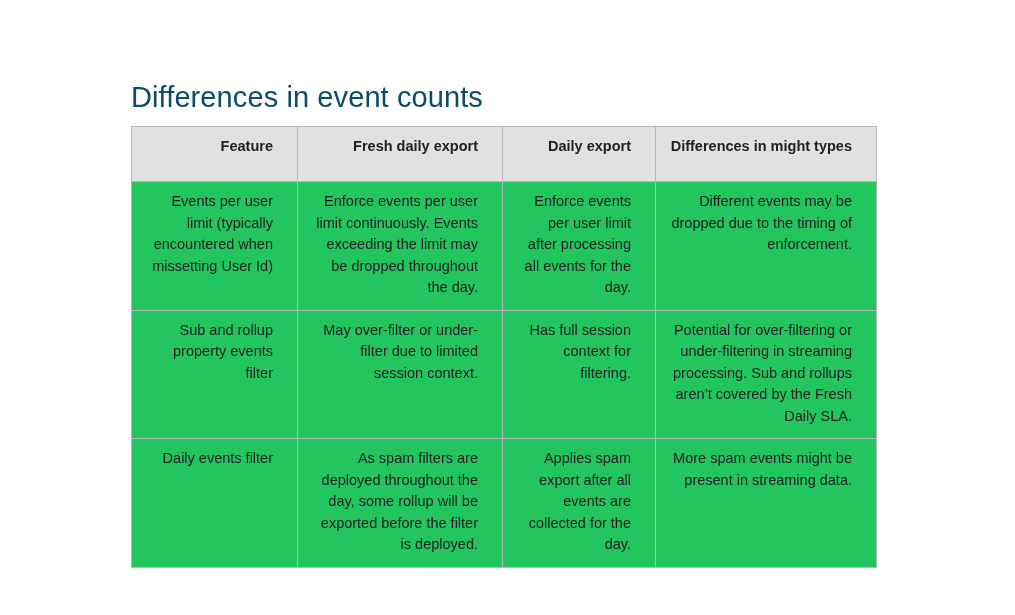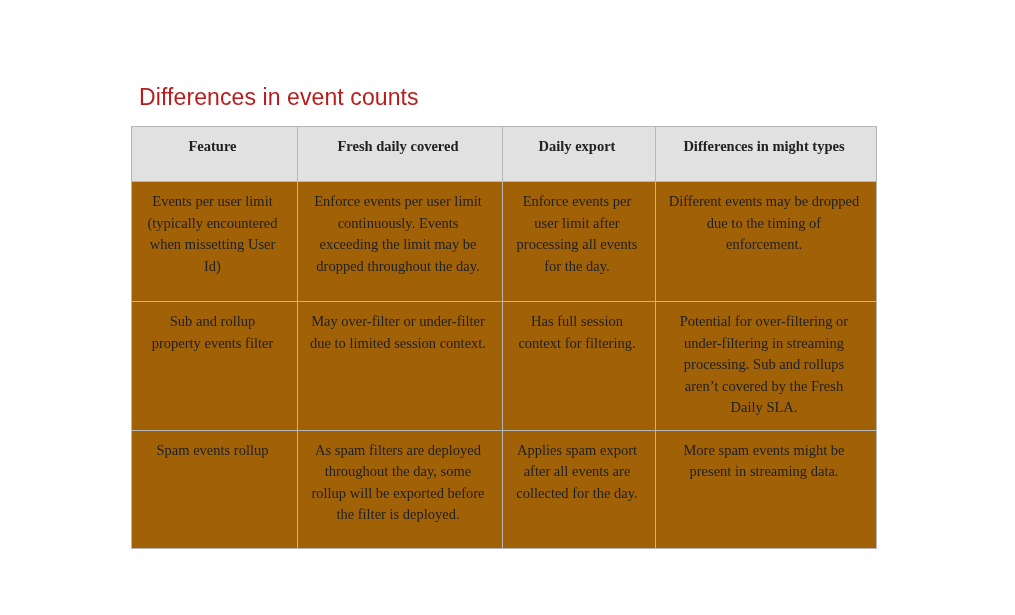--- a/index.html
+++ b/index.html
@@ -15,56 +15,55 @@
       height: 615px;
       background: #ffffff;
       overflow: hidden;
     }
     .content {
       position: absolute;
       left: 131px;
       top: 82px;
     }
     h1.doc-title {
-      margin: 0 0 14px 8px;
-      font-size: 23px;
+      margin: 0 0 14px 0;
+      font-size: 29px;
       font-weight: 400;
-      color: #b91c1c;
+      color: #0c4a6e;
       letter-spacing: 0.1px;
       line-height: 30px;
     }
     table.doc-table {
       border-collapse: collapse;
       table-layout: fixed;
       width: 745px;
       background: #f1f1f1;
     }
     table.doc-table col.c1 { width: 166px; }
     table.doc-table col.c2 { width: 205px; }
     table.doc-table col.c3 { width: 153px; }
     table.doc-table col.c4 { width: 221px; }
     table.doc-table th,
     table.doc-table td {
       border: 1px solid #b7b7b7;
-      padding: 9px 16px 11px 12px;
+      padding: 9px 24px 11px 12px;
       vertical-align: top;
       font-size: 14.5px;
       line-height: 21.5px;
       color: #202124;
-      text-align: center;
+      text-align: right;
       word-wrap: break-word;
-      font-family: Liberation Serif, serif;
     }
     table.doc-table th {
       background: #e1e1e1;
       font-weight: 700;
       height: 34px;
     }
     table.doc-table td {
-      background: #a16207;
+      background: #22c55e;
     }
     table.doc-table tr.r1 td { height: 99px; }
     table.doc-table tr.r2 td { height: 98px; }
     table.doc-table tr.r3 td { height: 97px; }
   </style>
 </head>
 <body>
 
 <div class="page">
   <div class="content">
@@ -74,40 +73,40 @@
     <table class="doc-table">
       <colgroup>
         <col class="c1">
           <col class="c2">
           <col class="c3">
           <col class="c4">
       </colgroup>
       <thead>
         <tr>
           <th>Feature</th>
-          <th>Fresh daily covered</th>
+          <th>Fresh daily export</th>
           <th>Daily export</th>
           <th>Differences in might types</th>
         </tr>
       </thead>
       <tbody>
         <tr class="r1">
           <td>Events per user limit (typically encountered when missetting User Id)</td>
           <td>Enforce events per user limit continuously. Events exceeding the limit may be dropped throughout the day.</td>
           <td>Enforce events per user limit after processing all events for the day.</td>
           <td>Different events may be dropped due to the timing of enforcement.</td>
         </tr>
         <tr class="r2">
           <td>Sub and rollup property events filter</td>
           <td>May over-filter or under-filter due to limited session context.</td>
           <td>Has full session context for filtering.</td>
           <td>Potential for over-filtering or under-filtering in streaming processing. Sub and rollups aren’t covered by the Fresh Daily SLA.</td>
         </tr>
         <tr class="r3">
-          <td>Spam events rollup</td>
+          <td>Daily events filter</td>
           <td>As spam filters are deployed throughout the day, some rollup will be exported before the filter is deployed.</td>
           <td>Applies spam export after all events are collected for the day.</td>
           <td>More spam events might be present in streaming data.</td>
         </tr>
       </tbody>
     </table>
 
   </div>
 </div>
 

